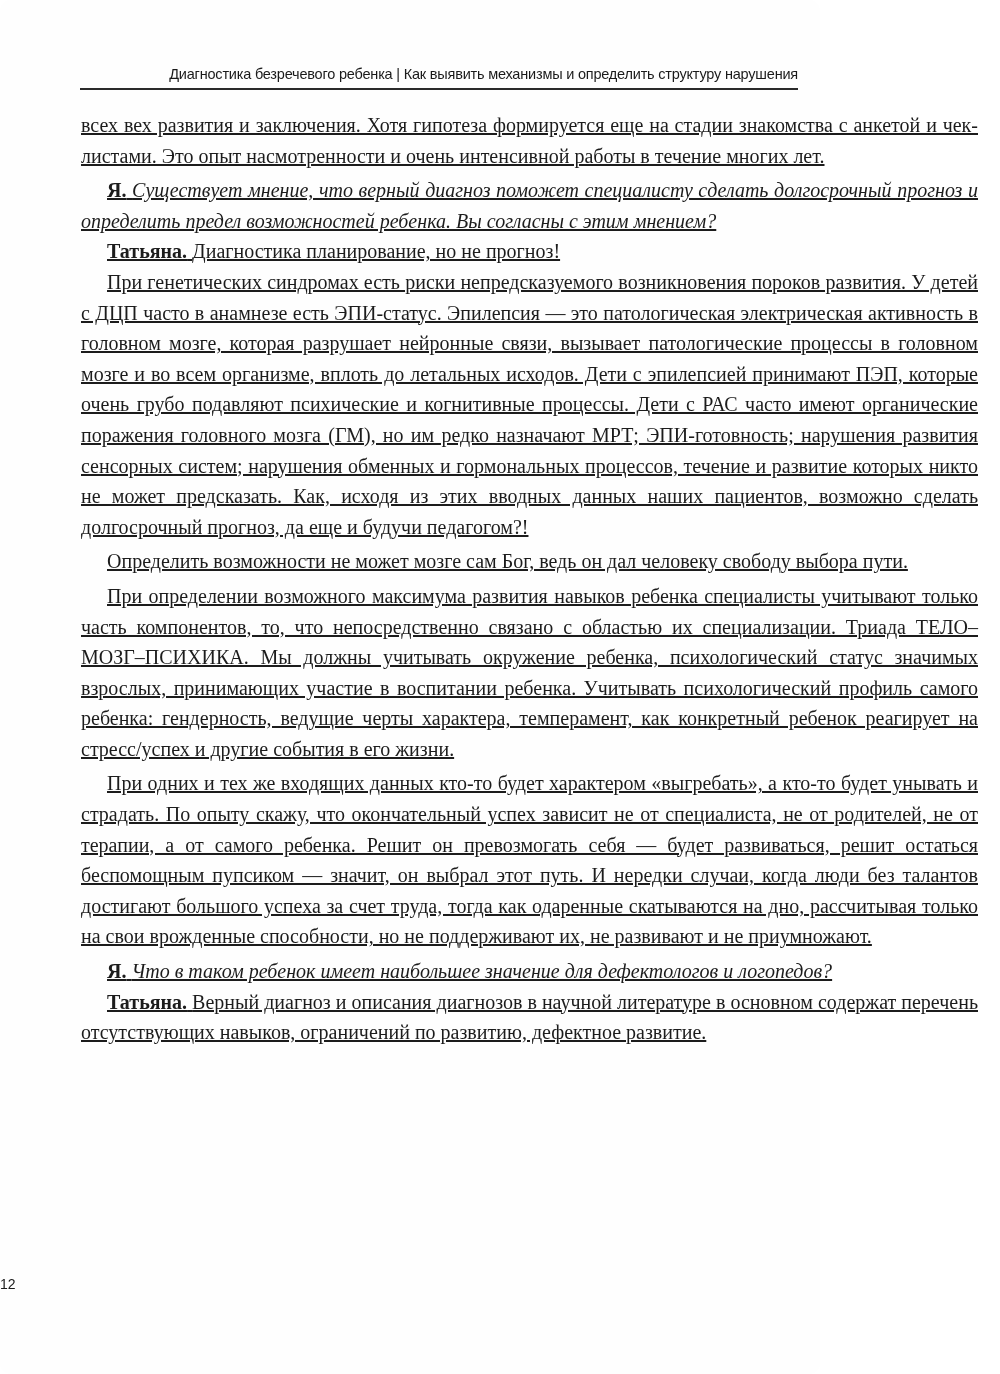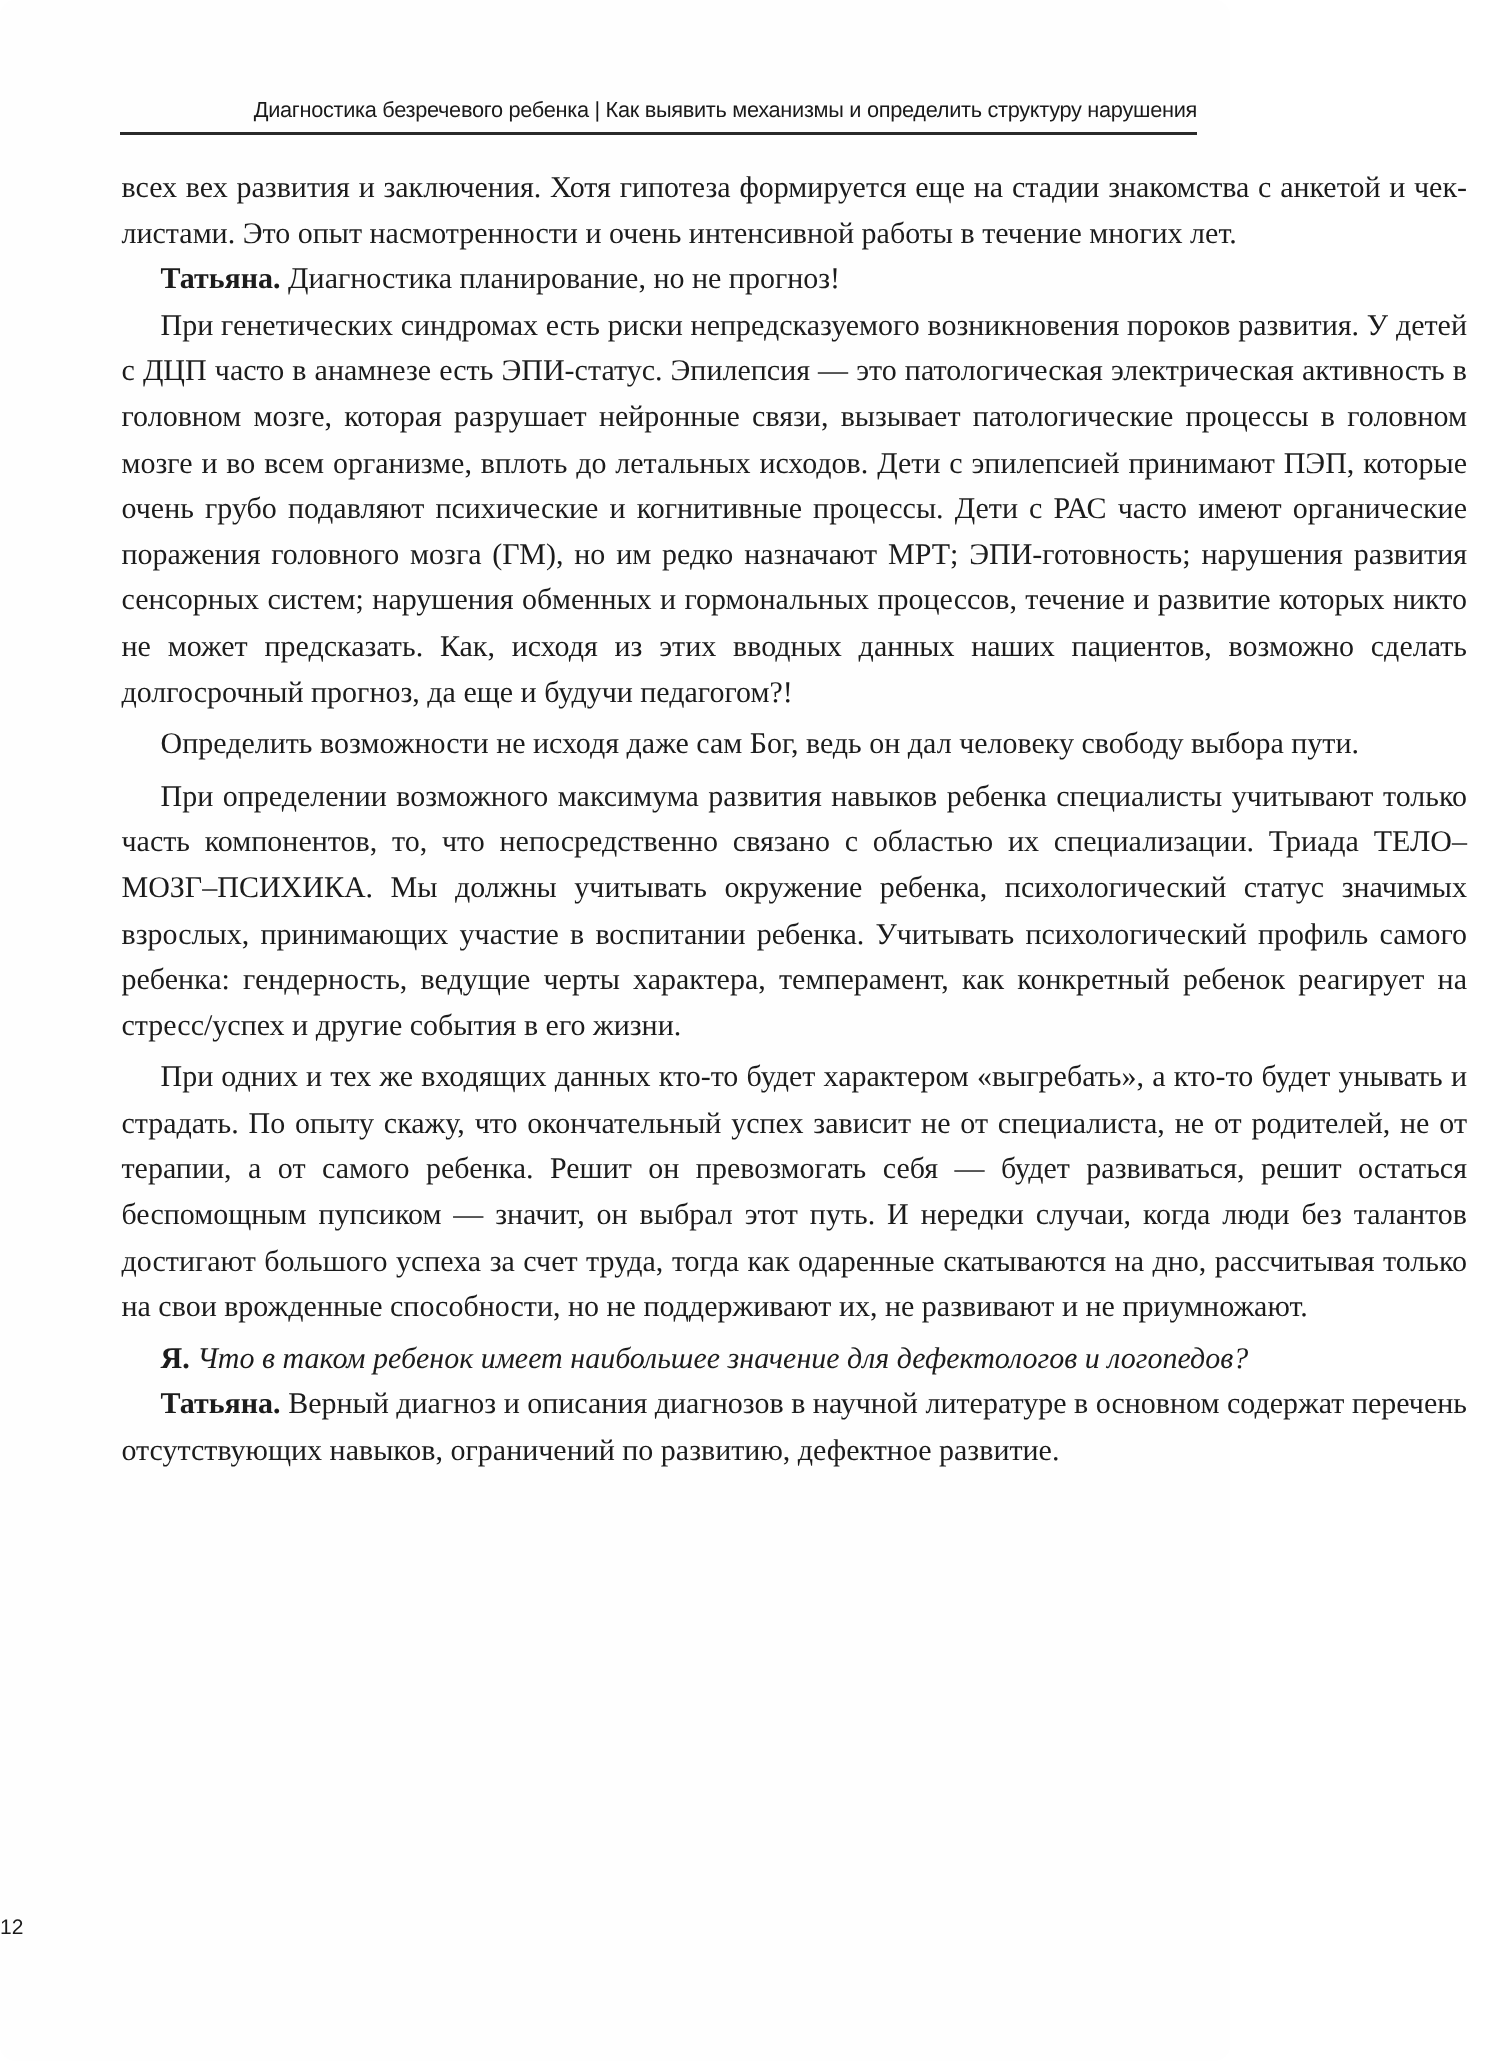--- a/index.html
+++ b/index.html
@@ -12,46 +12,48 @@
     font-family: "Liberation Sans", sans-serif;
     font-size: 14.5px; color: #1a1a1a; letter-spacing: -0.2px;
     line-height: 20px;
     white-space: nowrap; overflow: hidden;
   }
   .body-text {
     position: absolute; left: 81px; width: 897px; top: 110px;
     font-family: "Liberation Serif", serif;
     font-size: 20px; line-height: 30.6px; color: #1c1c1c;
     text-align: justify;
+    text-decoration: underline;
   }
   .body-text p { margin: 0; }
   .body-text p.indent { text-indent: 26px; }
   .body-text p.gap { margin-top: 4px; }
   .speaker { font-weight: bold; }
   .question { font-style: italic; }
   .page-number {
     position: absolute; left: 0; width: 1000px; top: 1276px; text-align: left;
     font-family: "Liberation Sans", sans-serif; font-size: 14px; color: #1a1a1a;
   }
 </style>
 </head>
 <body>
 
 <div class="page">
   <div class="running-head">Диагностика безречевого ребенка | Как выявить механизмы и определить структуру нарушения</div>
 
   <div class="body-text">
     <p><span>всех вех развития и заключения. Хотя гипотеза формируется еще на стадии знакомства с анкетой и чек-листами. Это опыт насмотренности и очень интенсивной работы в течение многих лет.</span></p>
 
+    <p class="indent gap"><span class="speaker">Я.</span> <span class="question">Существует мнение, что верный диагноз поможет специалисту сделать долгосрочный прогноз и определить предел возможностей ребенка. Вы согласны с этим мнением?</span></p>
 
     <p class="indent"><span class="speaker">Татьяна.</span> <span>Диагностика планирование, но не прогноз!</span></p>
 
     <p class="indent"><span>При генетических синдромах есть риски непредсказуемого возникновения пороков развития. У детей с ДЦП часто в анамнезе есть ЭПИ-статус. Эпилепсия — это патологическая электрическая активность в головном мозге, которая разрушает нейронные связи, вызывает патологические процессы в головном мозге и во всем организме, вплоть до летальных исходов. Дети с эпилепсией принимают ПЭП, которые очень грубо подавляют психические и когнитивные процессы. Дети с РАС часто имеют органические поражения головного мозга (ГМ), но им редко назначают МРТ; ЭПИ-готовность; нарушения развития сенсорных систем; нарушения обменных и гормональных процессов, течение и развитие которых никто не может предсказать. Как, исходя из этих вводных данных наших пациентов, возможно сделать долгосрочный прогноз, да еще и будучи педагогом?!</span></p>
 
-    <p class="indent gap"><span>Определить возможности не исходя даже сам Бог, ведь он дал человеку свободу выбора пути.</span></p>
+    <p class="indent gap"><span>Определить возможности не может мозге сам Бог, ведь он дал человеку свободу выбора пути.</span></p>
 
     <p class="indent gap"><span>При определении возможного максимума развития навыков ребенка специалисты учитывают только часть компонентов, то, что непосредственно связано с областью их специализации. Триада ТЕЛО–МОЗГ–ПСИХИКА. Мы должны учитывать окружение ребенка, психологический статус значимых взрослых, принимающих участие в воспитании ребенка. Учитывать психологический профиль самого ребенка: гендерность, ведущие черты характера, темперамент, как конкретный ребенок реагирует на стресс/успех и другие события в его жизни.</span></p>
 
     <p class="indent gap"><span>При одних и тех же входящих данных кто-то будет характером «выгребать», а кто-то будет унывать и страдать. По опыту скажу, что окончательный успех зависит не от специалиста, не от родителей, не от терапии, а от самого ребенка. Решит он превозмогать себя — будет развиваться, решит остаться беспомощным пупсиком — значит, он выбрал этот путь. И нередки случаи, когда люди без талантов достигают большого успеха за счет труда, тогда как одаренные скатываются на дно, рассчитывая только на свои врожденные способности, но не поддерживают их, не развивают и не приумножают.</span></p>
 
     <p class="indent gap"><span class="speaker">Я.</span> <span class="question">Что в таком ребенок имеет наибольшее значение для дефектологов и логопедов?</span></p>
 
     <p class="indent"><span class="speaker">Татьяна.</span> <span>Верный диагноз и описания диагнозов в научной литературе в основном содержат перечень отсутствующих навыков, ограничений по развитию, дефектное развитие.</span></p>
   </div>
 

